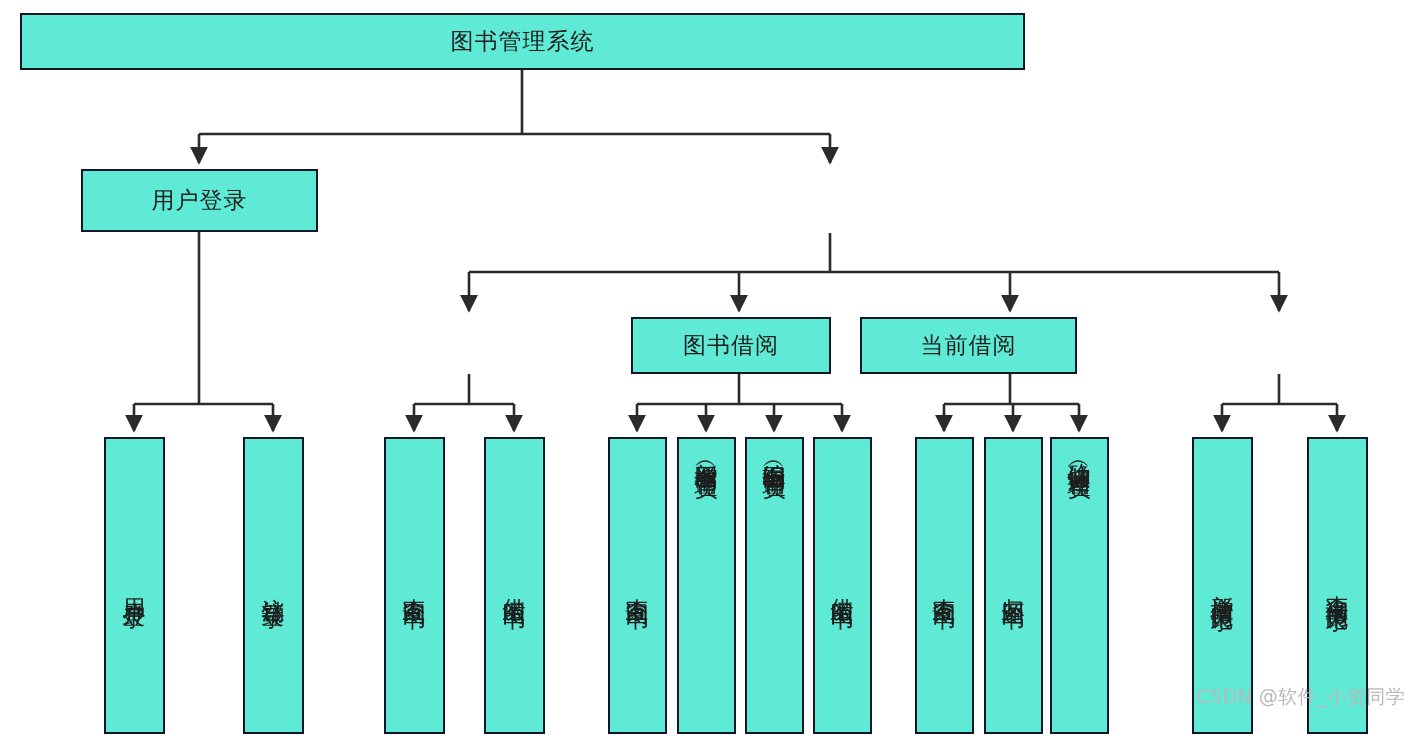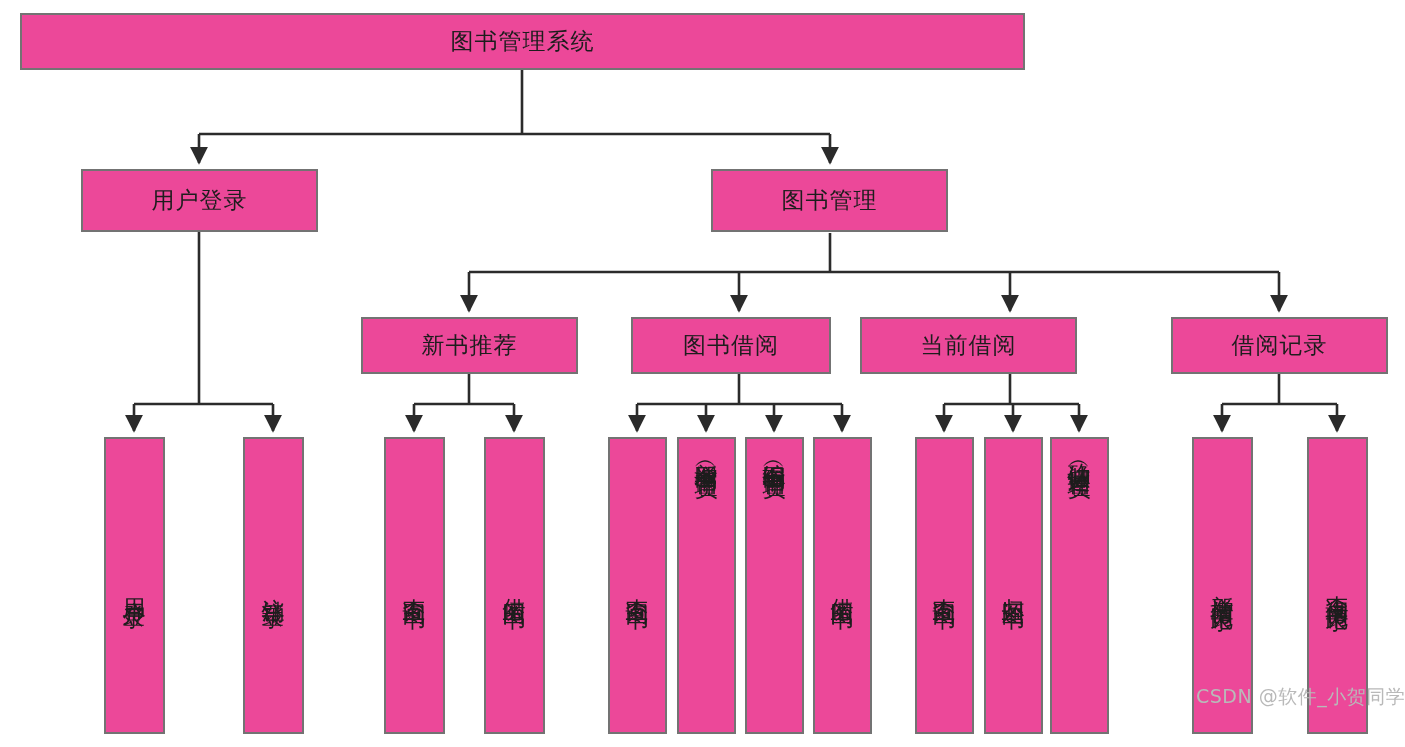--- a/index.html
+++ b/index.html
@@ -22,22 +22,22 @@
     position: absolute;
     left: 0;
     top: 0;
     width: 1405px;
     height: 747px;
     pointer-events: none;
   }
   .node {
     position: absolute;
     box-sizing: border-box;
-    border: 2px solid #737373;
-    background: #ec4899;
+    border: 2px solid #0f172a;
+    background: #5eead4;
     color: #1a1a1a;
     display: flex;
     align-items: center;
     justify-content: center;
     z-index: 2;
   }
   .node .label {
     font-size: 23px;
     line-height: 1.15;
     letter-spacing: 1px;
@@ -132,39 +132,30 @@
   </svg>
 
   <div class="node" style="left:20px; top:13px; width:1005px; height:57px;">
     <span class="label">图书管理系统</span>
   </div>
 
   <div class="node" style="left:81px; top:169px; width:237px; height:63px;">
     <span class="label">用户登录</span>
   </div>
 
-  <div class="node" style="left:711px; top:169px; width:237px; height:63px;">
-    <span class="label">图书管理</span>
-  </div>
-
-  <div class="node" style="left:361px; top:317px; width:217px; height:57px;">
-    <span class="label">新书推荐</span>
-  </div>
+
 
   <div class="node" style="left:631px; top:317px; width:200px; height:57px;">
     <span class="label">图书借阅</span>
   </div>
 
   <div class="node" style="left:860px; top:317px; width:217px; height:57px;">
     <span class="label">当前借阅</span>
   </div>
 
-  <div class="node" style="left:1171px; top:317px; width:217px; height:57px;">
-    <span class="label">借阅记录</span>
-  </div>
 
   <div class="node vertical center" style="left:104px; top:437px; width:61px; height:297px;">
     <span class="label">用户登录</span>
   </div>
 
   <div class="node vertical center" style="left:243px; top:437px; width:61px; height:297px;">
     <span class="label">注销登录</span>
   </div>
 
   <div class="node vertical center" style="left:384px; top:437px; width:61px; height:297px;">

